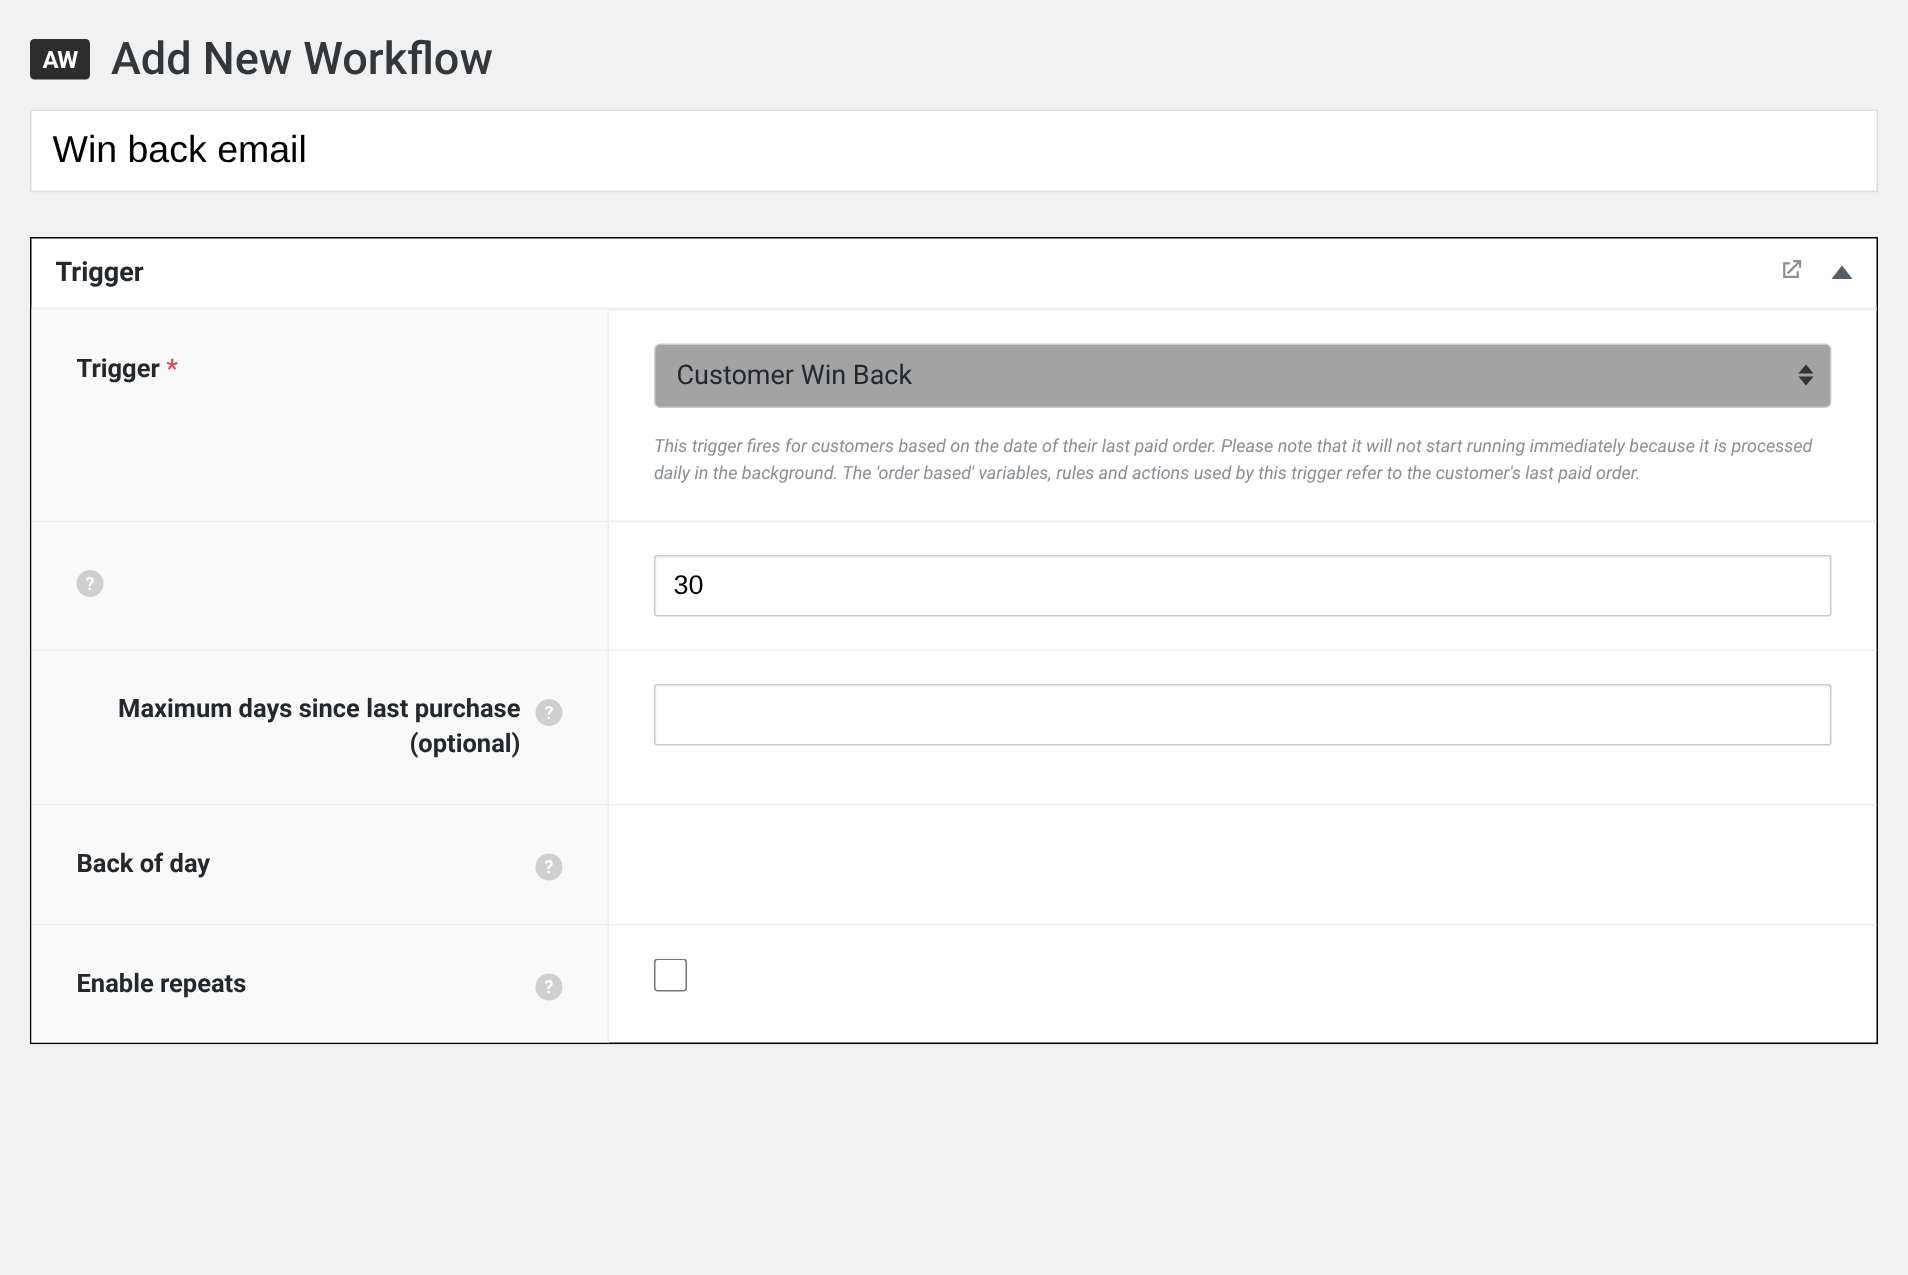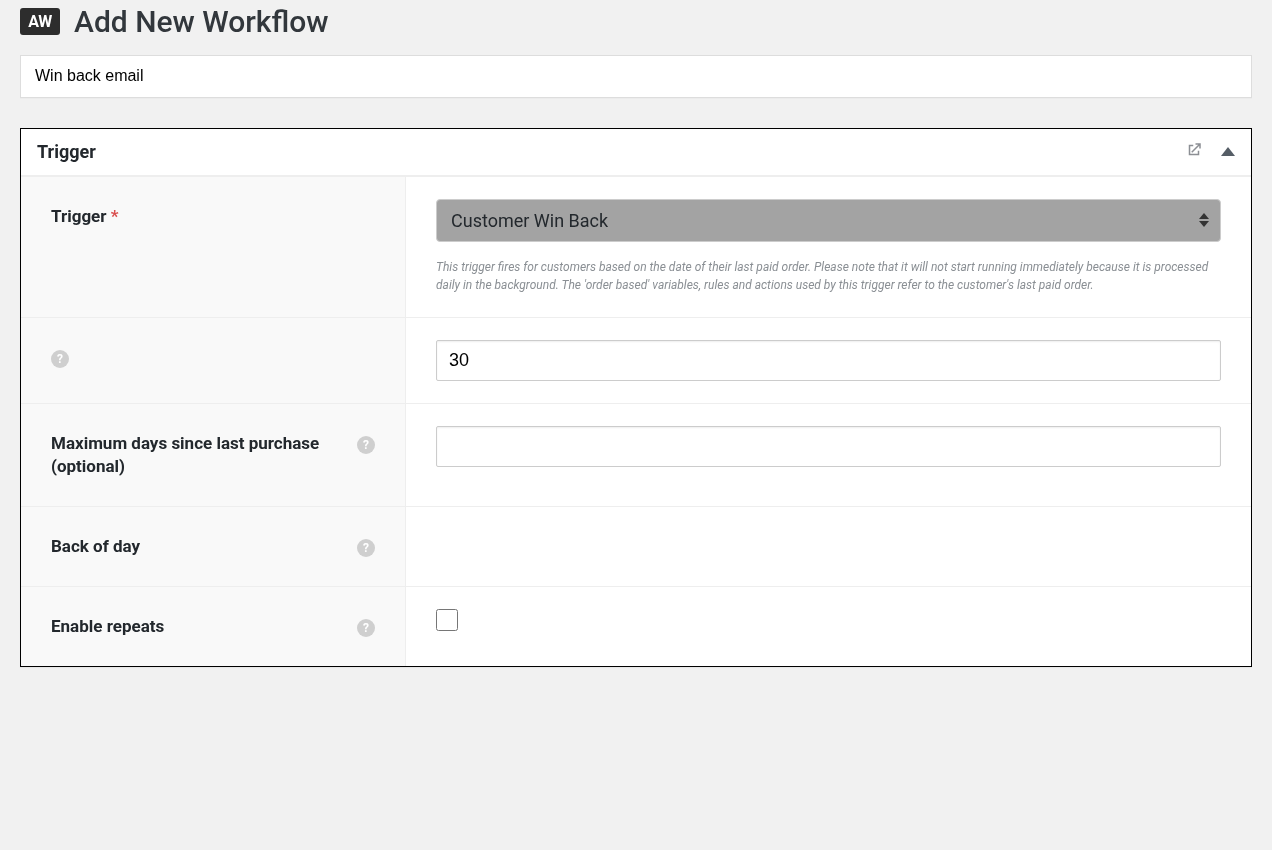--- a/index.html
+++ b/index.html
@@ -3,38 +3,38 @@
 <meta charset="utf-8">
 <style>
   * { box-sizing: border-box; margin: 0; padding: 0; }
   body {
     background: #f1f1f1;
     font-family: -apple-system, BlinkMacSystemFont, "Segoe UI", Roboto, sans-serif;
     color: #23282d;
     padding: 0;
     width: 1272px;
   }
-  .wrap { padding: 4px 20px 20px 20px; }
+  .wrap { padding: 22px 20px 20px 20px; }
   .header-row { display: flex; align-items: center; gap: 14px; margin-bottom: 16px; }
   .aw-badge {
     background: #2d2d2d;
     color: #fff;
     font-weight: 700;
     font-size: 16px;
     width: 40px; height: 27px;
     display: inline-flex;
     align-items: center; justify-content: center;
     border-radius: 3px;
     letter-spacing: -0.5px;
   }
   .page-title { font-size: 30px; font-weight: 500; color: #32373c; }
   .title-input {
     width: 100%;
     padding: 10px 14px;
-    font-size: 16px;
+    font-size: 25px;
     line-height: 1.3;
     border: 1px solid #ddd;
     background: #fff;
     box-shadow: 0 1px 1px rgba(0,0,0,0.02);
     outline: none;
   }
   .metabox {
     background: #fff;
     border: 1px solid #000000;
     margin-top: 30px;
@@ -56,21 +56,21 @@
   .field-label {
     width: 385px;
     background: #f9f9f9;
     border-right: 1px solid #eee;
     padding: 28px 30px;
     display: flex;
     align-items: flex-start;
     justify-content: space-between;
     gap: 10px;
   }
-  .field-label-text { font-size: 17px; font-weight: 700; color: #23282d; line-height: 1.35; }
+  .field-label-text { font-size: 17px; font-weight: 700; color: #23282d; line-height: 1.35; text-align: right; }
   .req { color: #d94f4f; }
   .help-icon {
     width: 18px; height: 18px;
     background: #cfcfcf;
     border-radius: 50%;
     color: #fff;
     font-size: 12px;
     font-weight: 700;
     display: inline-flex; align-items: center; justify-content: center;
     flex-shrink: 0;

